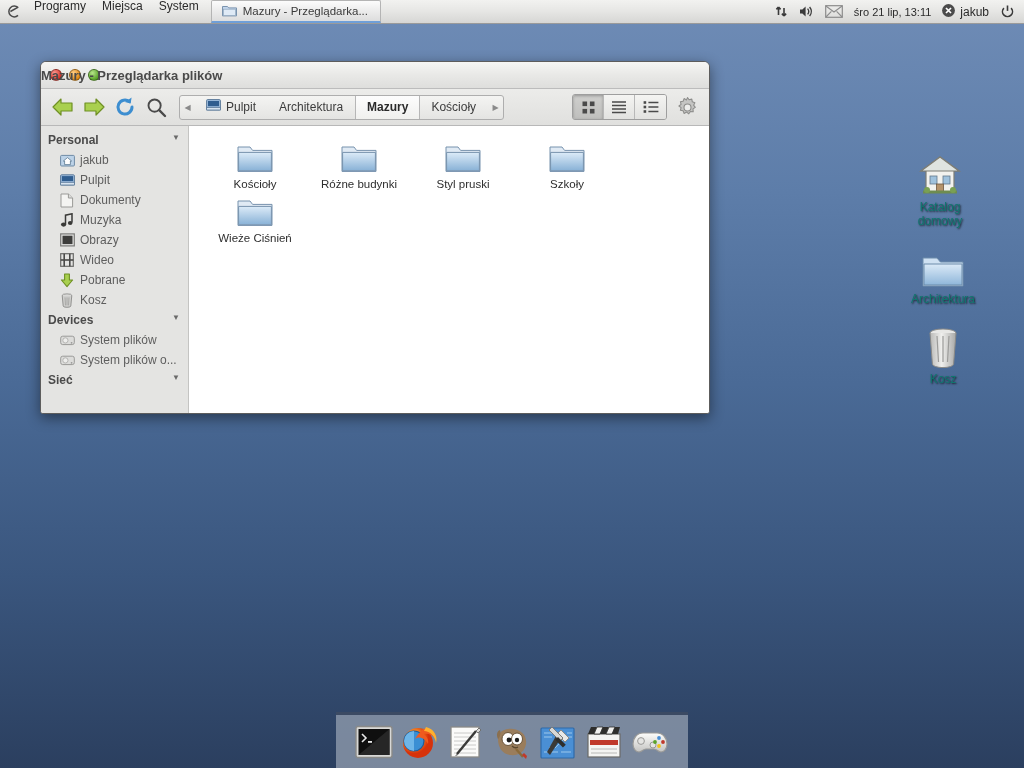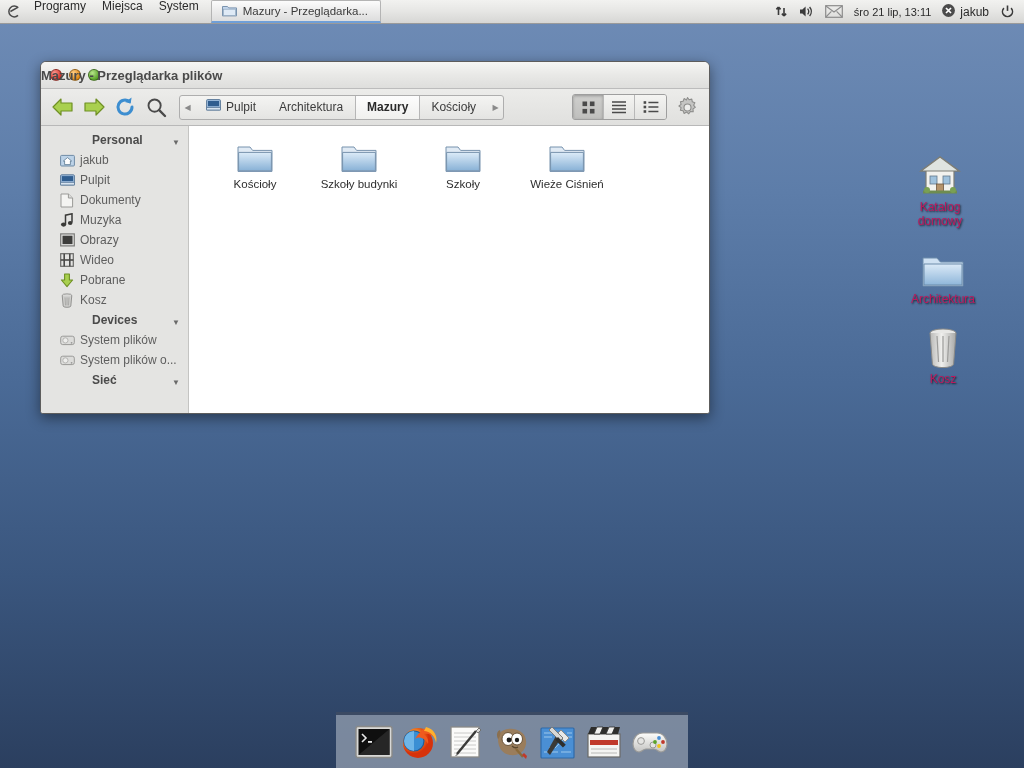--- a/index.html
+++ b/index.html
@@ -41,21 +41,21 @@
     height: 24px; display: flex; align-items: center; justify-content: center;
     padding: 0 5px;
   }
   #clock { font-size: 11px; color: #2b2b2b; padding: 0 6px; }
   #username { font-size: 12px; color: #2b2b2b; padding-right: 6px;}
   #user-area { display: flex; align-items: center; gap: 4px; padding-left: 4px;}
 
   
   .desktop-icon {
     position: absolute; width: 100px; text-align: center;
-    color: #be185d; font-size: 12px; line-height: 14px;
+    color: #0f766e; font-size: 12px; line-height: 14px;
     text-shadow: 1px 1px 2px rgba(0,0,0,0.75);
   }
   .desktop-icon .di-glyph { height: 50px; display: flex; align-items: flex-end; justify-content: center; }
   .desktop-icon .di-label { margin-top: 4px; }
   #di-home { left: 890px; top: 146px; }
   #di-arch { left: 893px; top: 238px; }
   #di-trash { left: 893px; top: 318px; }
 
   
   #fm-window {
@@ -128,22 +128,22 @@
   }
 
   #fm-body { flex: 1; display: flex; min-height: 0; }
   #sidebar {
     width: 148px; flex: 0 0 148px;
     background: #e4e4e2;
     border-right: 1px solid #c4c4c2;
     padding-top: 4px; font-size: 12px; overflow: hidden;
   }
   .sb-header {
-    display: flex; align-items: flex-end; justify-content: space-between;
-    padding: 3px 8px 3px 7px; font-weight: bold; color: #4b4b4b; font-size: 12px; margin-left: 44px;
+    display: flex; align-items: flex-start; justify-content: space-between;
+    padding: 3px 8px 3px 7px; font-weight: bold; color: #4b4b4b; font-size: 12px;
   }
   .sb-header .tri { font-size: 8px; color: #6a6a6a; }
   .sb-item {
     display: flex; align-items: center; gap: 5px;
     padding: 2px 6px 2px 18px; color: #5e5e5e; font-size: 12px;
     white-space: nowrap; overflow: hidden;
   }
   .sb-ico { width: 16px; height: 16px; flex: 0 0 16px; display:flex; align-items:center; justify-content:center;}
 
   #file-area {
@@ -547,23 +547,38 @@
               <path d="M1 3 h12 l2.6 3.4 h19.4 v21 H1 z" fill="#e0eaf4" stroke="#7792ad" stroke-width="1"></path>
               <path d="M1.6 8.4 h32.8 v18.4 H1.6 z" fill="url(#fg2)" stroke="#7792ad" stroke-width="1"></path>
               <defs>
                   <linearGradient id="fg2" x1="0" y1="0" x2="0" y2="1">
                 <stop offset="0" stop-color="#dcebf8"></stop>
                     <stop offset="1" stop-color="#88b1d6"></stop>
               </linearGradient>
                 </defs>
             </svg>
           </div>
-          <div class="fi-label">Szkoły budynki</div>
+          <div class="fi-label">Różne budynki</div>
         </div>
 
+        <div class="file-item">
+          <div class="fi-glyph">
+            <svg width="36" height="30" viewBox="0 0 36 30">
+              <path d="M1 3 h12 l2.6 3.4 h19.4 v21 H1 z" fill="#e0eaf4" stroke="#7792ad" stroke-width="1"></path>
+              <path d="M1.6 8.4 h32.8 v18.4 H1.6 z" fill="url(#fg3)" stroke="#7792ad" stroke-width="1"></path>
+              <defs>
+                  <linearGradient id="fg3" x1="0" y1="0" x2="0" y2="1">
+                <stop offset="0" stop-color="#dcebf8"></stop>
+                    <stop offset="1" stop-color="#88b1d6"></stop>
+              </linearGradient>
+                </defs>
+            </svg>
+          </div>
+          <div class="fi-label">Styl pruski</div>
+        </div>
 
         <div class="file-item">
           <div class="fi-glyph">
             <svg width="36" height="30" viewBox="0 0 36 30">
               <path d="M1 3 h12 l2.6 3.4 h19.4 v21 H1 z" fill="#e0eaf4" stroke="#7792ad" stroke-width="1"></path>
               <path d="M1.6 8.4 h32.8 v18.4 H1.6 z" fill="url(#fg4)" stroke="#7792ad" stroke-width="1"></path>
               <defs>
                   <linearGradient id="fg4" x1="0" y1="0" x2="0" y2="1">
                 <stop offset="0" stop-color="#dcebf8"></stop>
                     <stop offset="1" stop-color="#88b1d6"></stop>

